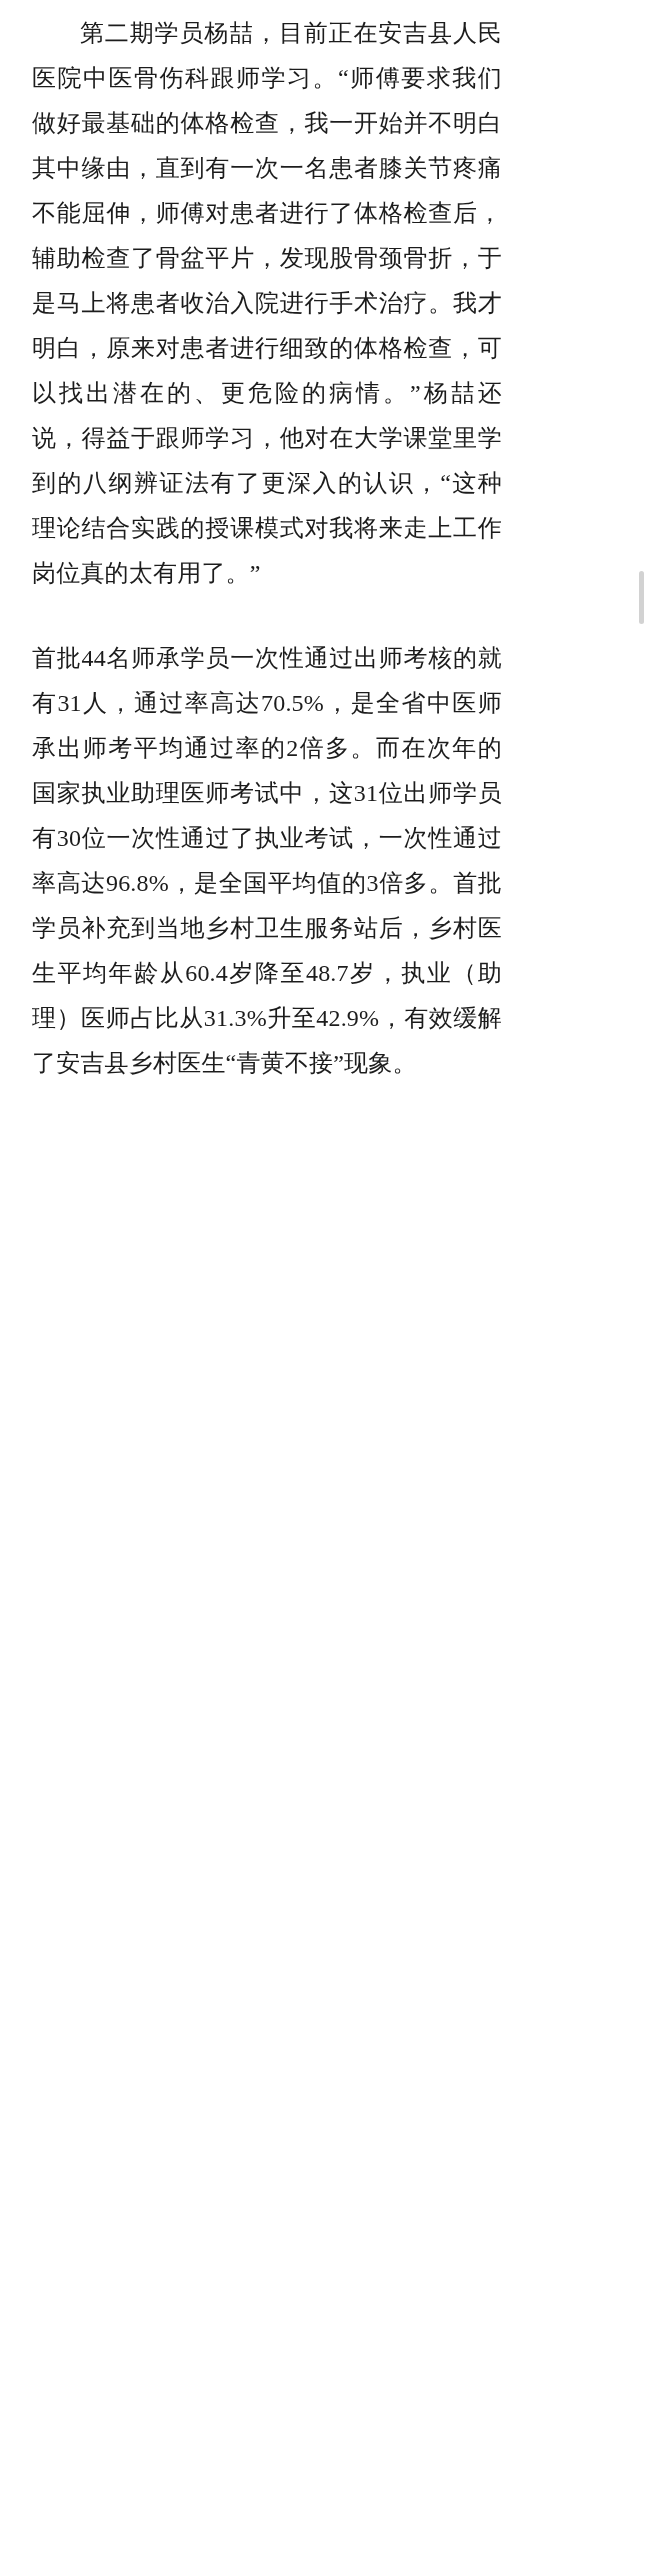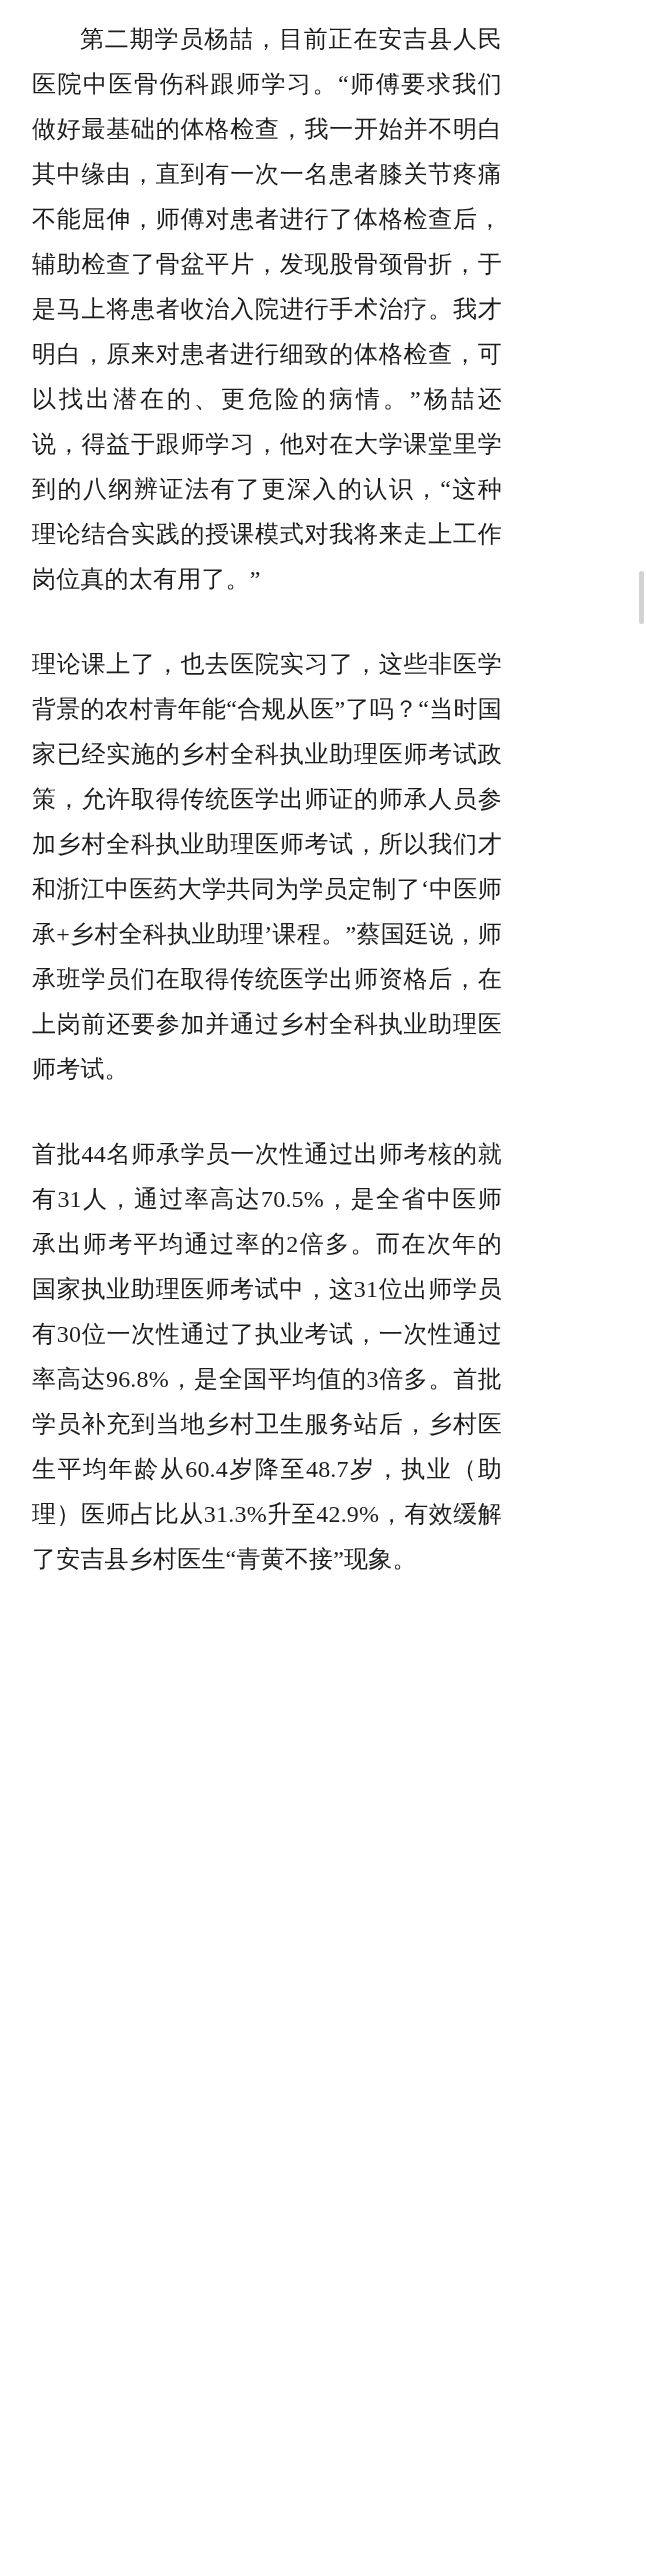--- a/index.html
+++ b/index.html
@@ -8,21 +8,21 @@
     background: #ffffff;
   }
   body {
     width: 647px;
     min-height: 2576px;
     font-family: "Liberation Serif", "DejaVu Serif", serif;
     color: #1a1a1a;
     position: relative;
   }
   .article {
-    padding: 17px 32px 38px 32px;
+    padding: 11px 32px 38px 32px;
     box-sizing: border-box;
     width: 534px;
   }
   .para {
     font-size: 24px;
     line-height: 45px;
     text-align: justify;
     text-justify: inter-ideograph;
     margin: 0 0 40px 0;
     letter-spacing: 0.2px;
@@ -43,18 +43,17 @@
     height: 53px;
     border-radius: 2.9px;
     background: #d2d2d2;
   }
 </style>
 </head>
 <body>
 
 <div class="article">
   <p class="para indent">第二期学员杨喆，目前正在安吉县人民医院中医骨伤科跟师学习。“师傅要求我们做好最基础的体格检查，我一开始并不明白其中缘由，直到有一次一名患者膝关节疼痛不能屈伸，师傅对患者进行了体格检查后，辅助检查了骨盆平片，发现股骨颈骨折，于是马上将患者收治入院进行手术治疗。我才明白，原来对患者进行细致的体格检查，可以找出潜在的、更危险的病情。”杨喆还说，得益于跟师学习，他对在大学课堂里学到的八纲辨证法有了更深入的认识，“这种理论结合实践的授课模式对我将来走上工作岗位真的太有用了。”</p>
-  <p class="para">理论课上了，也去医院实习了，这些非医学背景的农村青年能“合规从医”了吗？“当时国家已经实施的乡村全科执业助理医师考试政策，允许取得传统医学出师证的师承人员参加乡村全科执业助理医师考试，所以我们才和浙江中医药大学共同为学员定制了‘中医师承+乡村全科执业助理’课程。”蔡国廷说，师承班学员们在取得传统医学出师资格后，在上岗前还要参加并通过乡村全科执业助理医师考试。</p>
   <p class="para">首批44名师承学员一次性通过出师考核的就有31人，通过率高达70.5%，是全省中医师承出师考平均通过率的2倍多。而在次年的国家执业助理医师考试中，这31位出师学员有30位一次性通过了执业考试，一次性通过率高达96.8%，是全国平均值的3倍多。首批学员补充到当地乡村卫生服务站后，乡村医生平均年龄从60.4岁降至48.7岁，执业（助理）医师占比从31.3%升至42.9%，有效缓解了安吉县乡村医生“青黄不接”现象。</p>
 </div>
 
 <div class="scroll-thumb"></div>
 
 
 </body></html>

